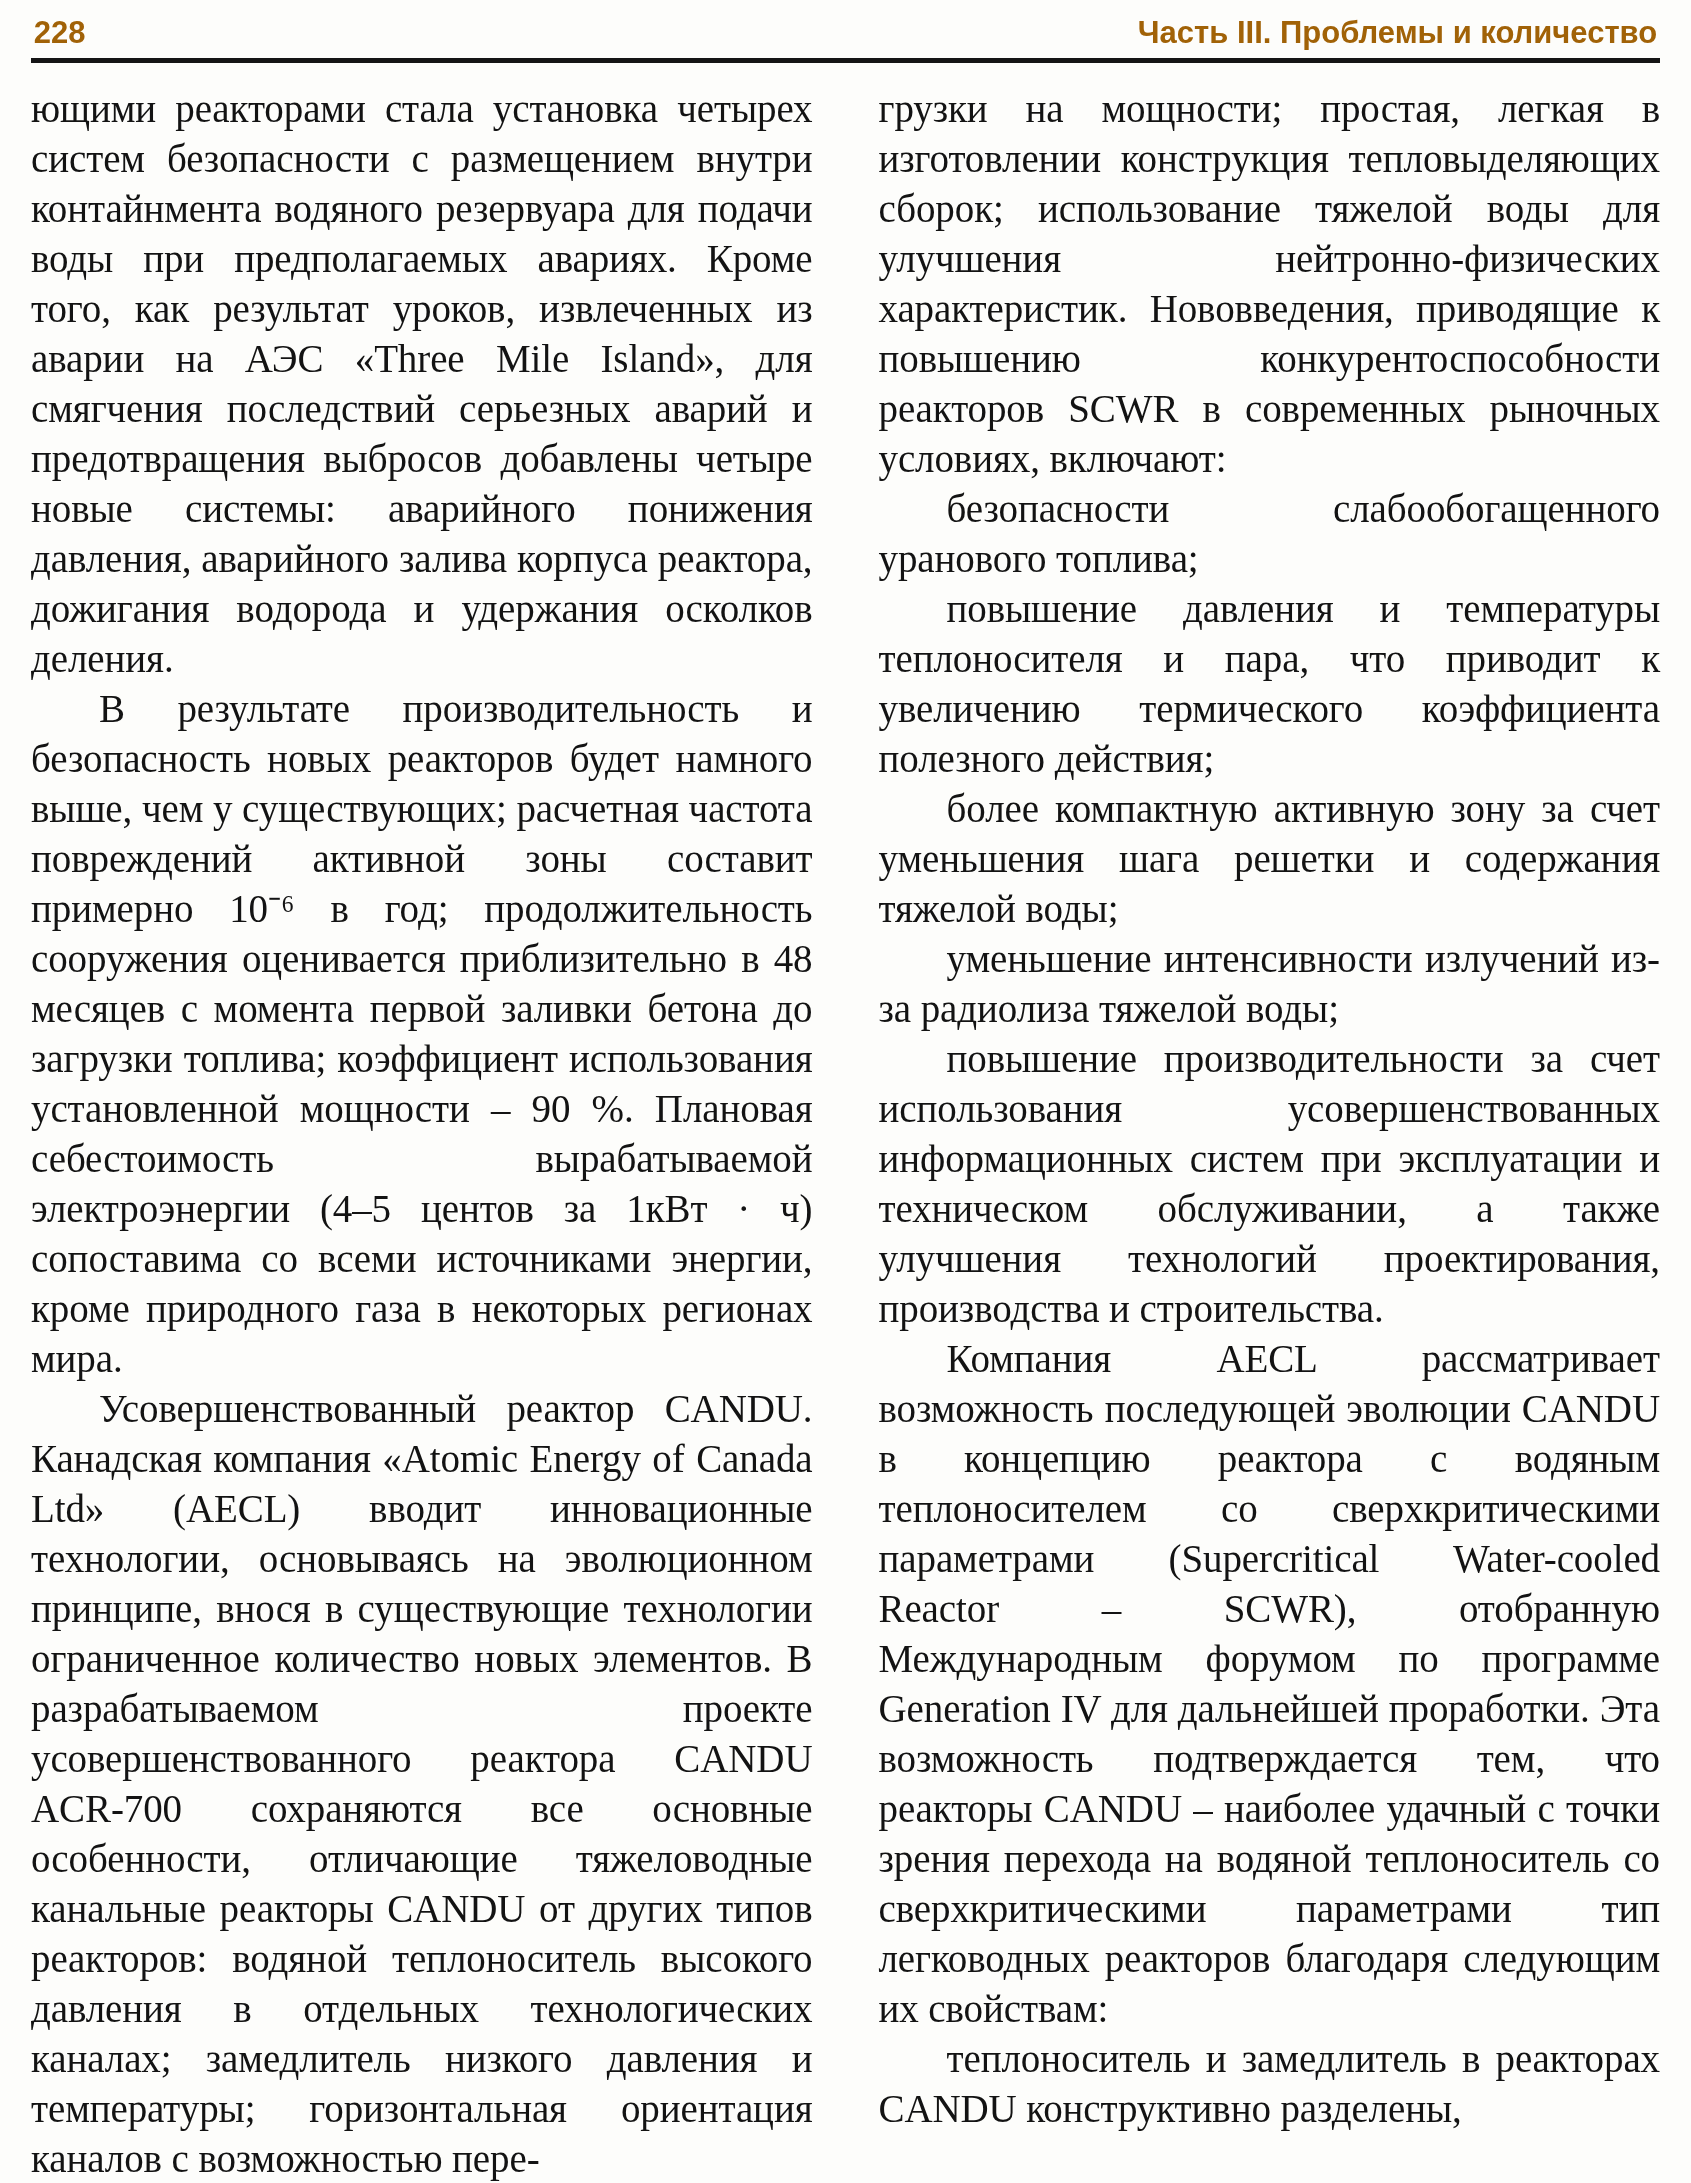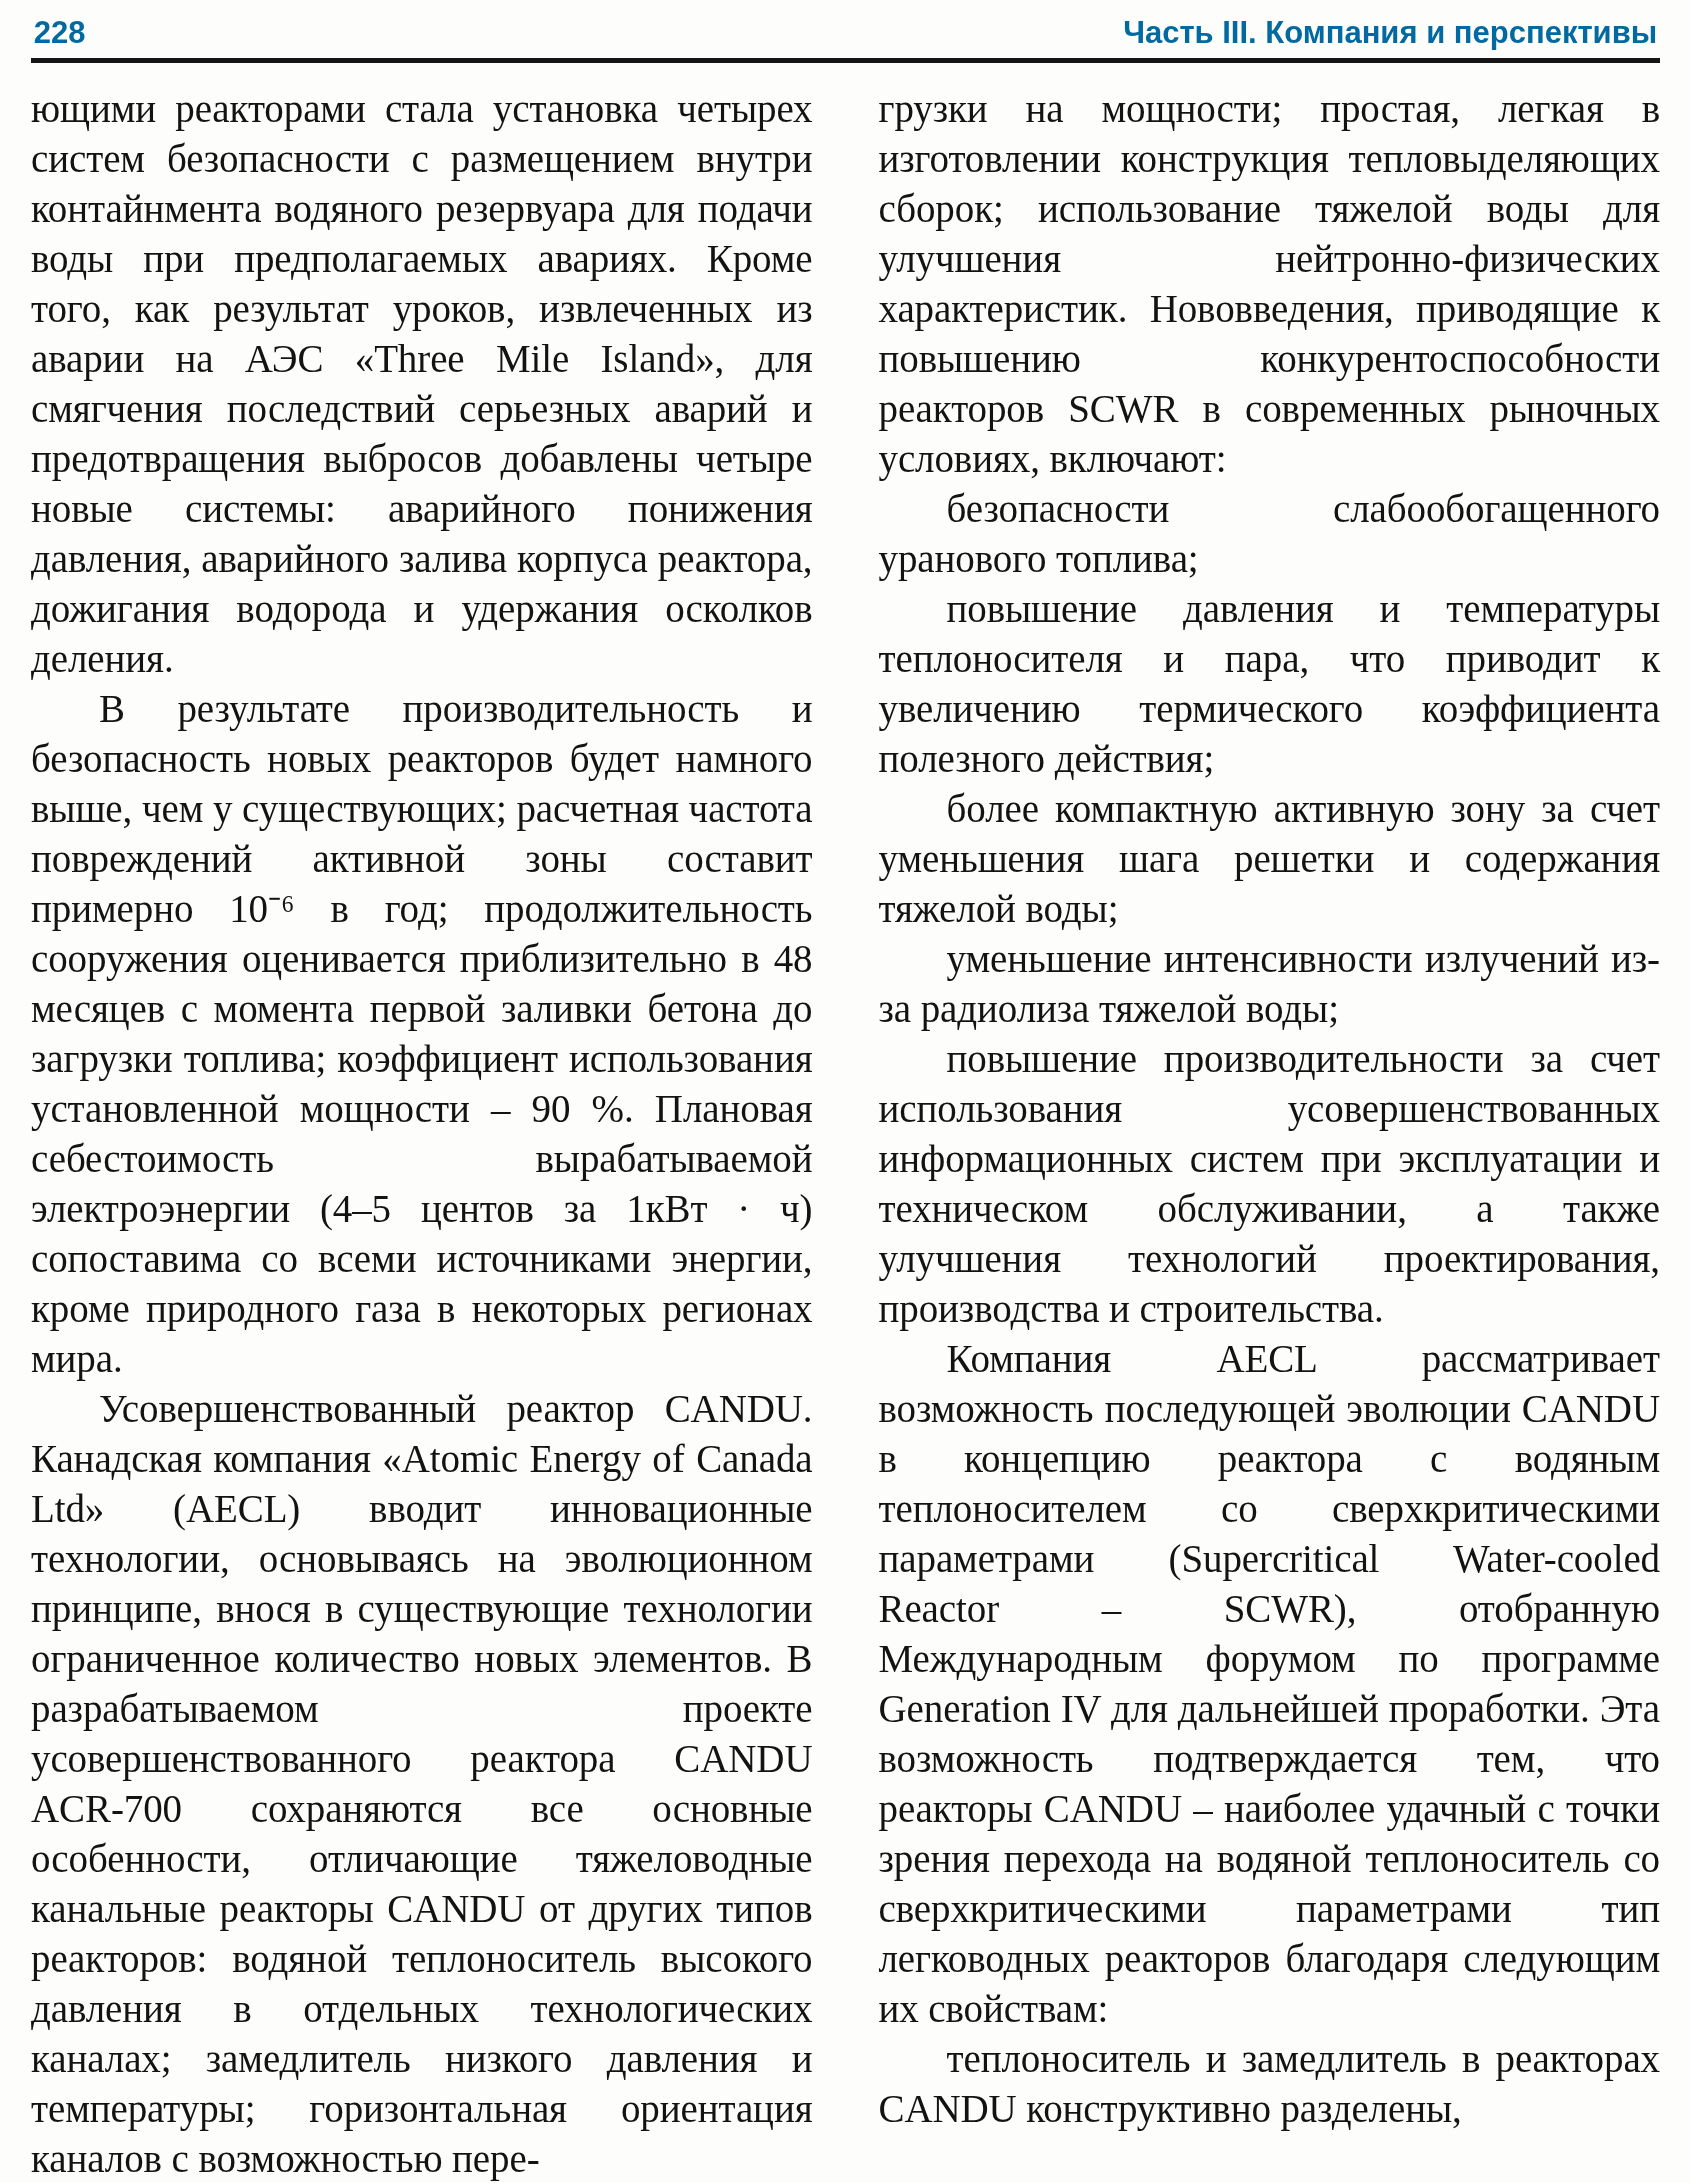--- a/index.html
+++ b/index.html
@@ -20,21 +20,21 @@
 
   .running-head {
     display: flex;
     justify-content: space-between;
     align-items: baseline;
     font-family: "Liberation Sans", sans-serif;
     font-weight: bold;
     font-size: 31px;
     line-height: 1.1;
     padding: 5.6px 2.8px 8.5px 2.8px;
-    color: #0369a1;
+    color: #a16207;
   }
 
   .head-rule {
     border: none;
     border-top: 5px solid #151515;
     margin: 0 0 21px 0;
   }
 
   .columns {
     display: flex;
@@ -57,21 +57,21 @@
 
   b.lead { font-weight: normal; }
 </style>
 </head>
 <body>
 
 <div class="page">
 
   <div class="running-head">
     <span>228</span>
-    <span>Часть III. Компания и перспективы</span>
+    <span>Часть III. Проблемы и количество</span>
   </div>
 
   <hr class="head-rule">
 
   <div class="columns">
 
     <div class="col">
       <p>ющими реакторами стала установка четырех систем безопасности с размещением внутри контайнмента водяного резервуара для подачи воды при предполагаемых авариях. Кроме того, как результат уроков, извлеченных из аварии на АЭС «Three Mile Island», для смягчения последствий серьезных аварий и предотвращения выбросов добавлены четыре новые системы: аварийного понижения давления, аварийного залива корпуса реактора, дожигания водорода и удержания осколков деления.</p>
       <p class="indent">В результате производительность и безопасность новых реакторов будет намного выше, чем у существующих; расчетная частота повреждений активной зоны составит примерно 10⁻⁶ в год; продолжительность сооружения оценивается приблизительно в 48 месяцев с момента первой заливки бетона до загрузки топлива; коэффициент использования установленной мощности – 90 %. Плановая себестоимость вырабатываемой электроэнергии (4–5 центов за 1кВт · ч) сопоставима со всеми источниками энергии, кроме природного газа в некоторых регионах мира.</p>
       <p class="indent">

